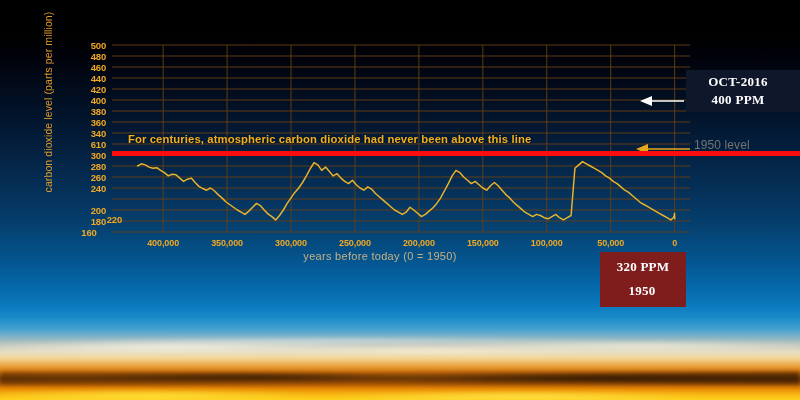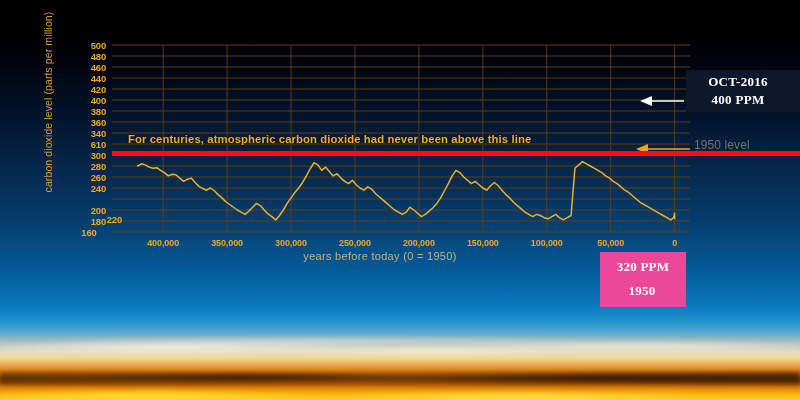--- a/index.html
+++ b/index.html
@@ -154,21 +154,21 @@
     color:#737373;
     font-size:12px;
     letter-spacing:.1px;
     white-space:nowrap;
   }
 
   .box-320{
     position:absolute;
     left:600px;top:252px;
     width:86px;height:55px;
-    background:#ec4899;
+    background:#7f1d1d;
   }
   .box-320 .l1{
     position:absolute;left:0;top:7px;width:86px;
     text-align:center;color:#fff;
     font-family:"Liberation Serif",serif;
     font-weight:bold;font-size:13px;letter-spacing:.2px;
   }
   .box-320 .l2{
     position:absolute;left:0;top:31px;width:84px;
     text-align:center;color:#fff;

